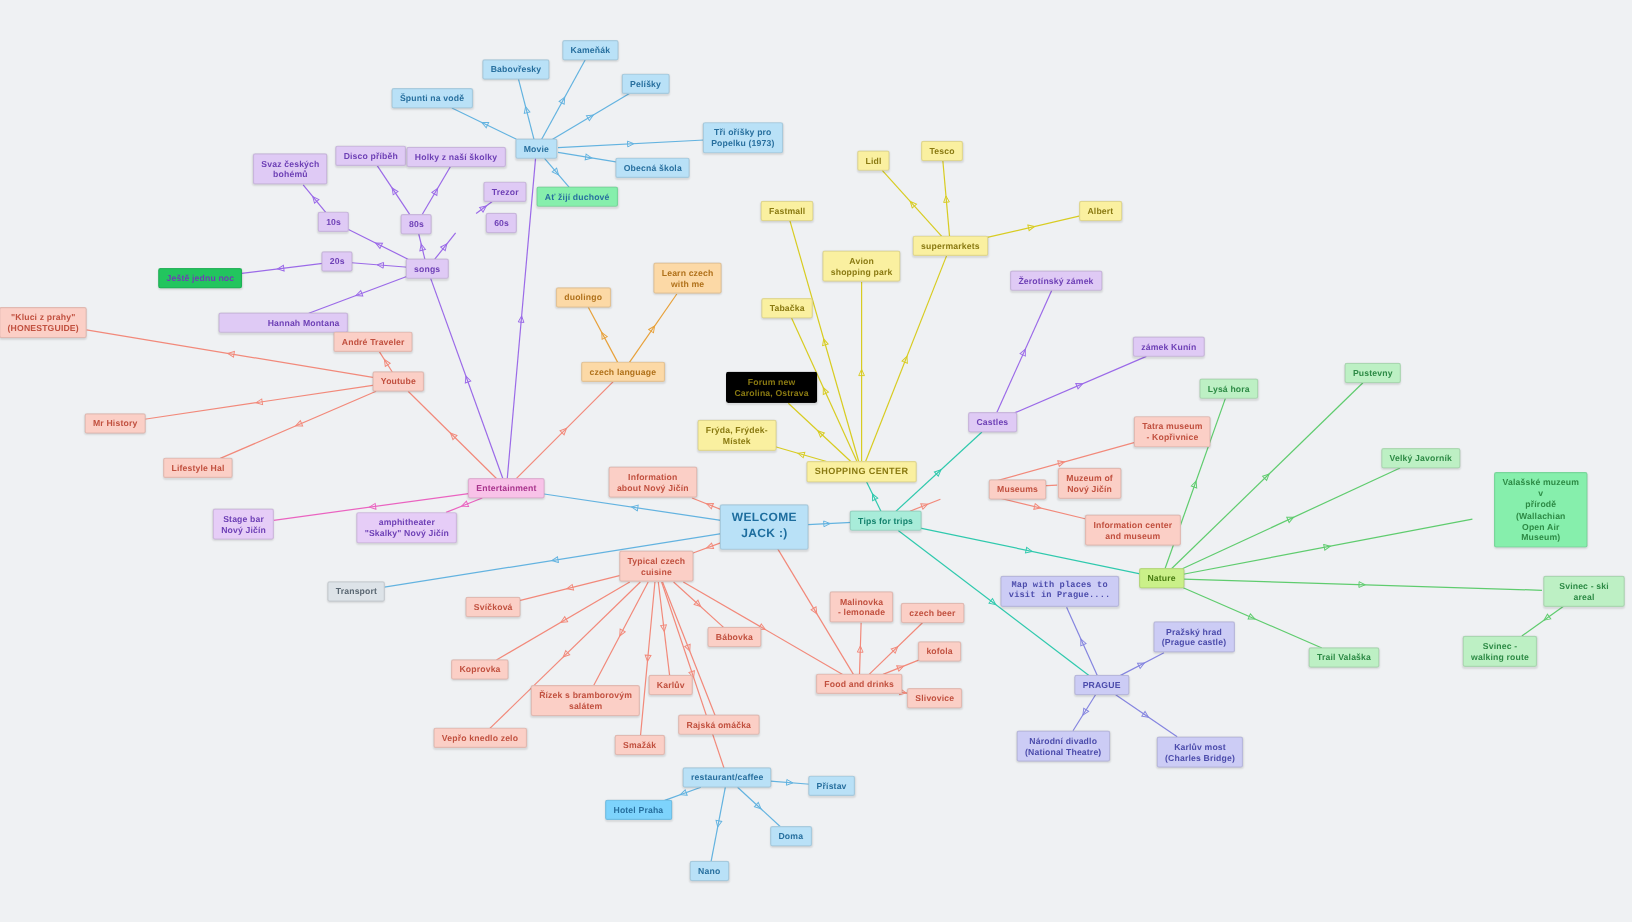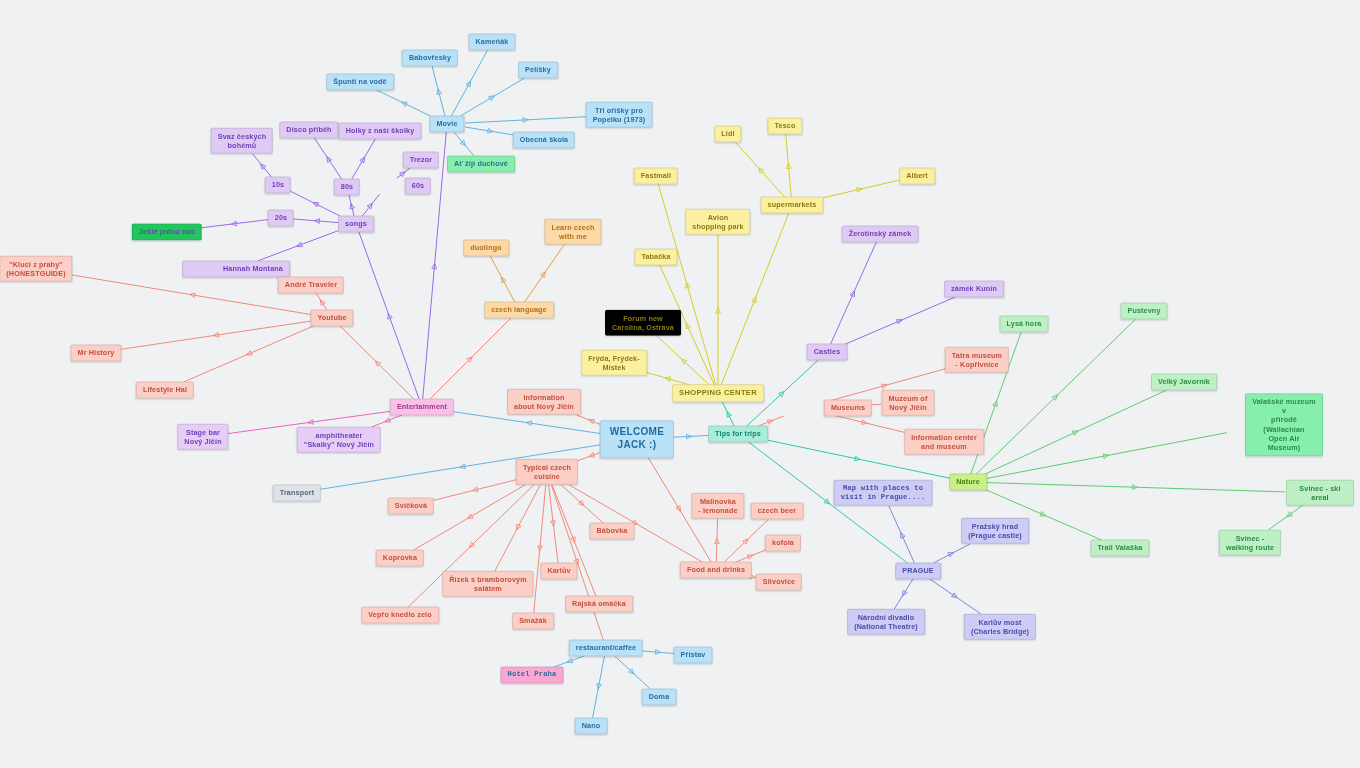--- a/index.html
+++ b/index.html
@@ -317,18 +317,18 @@
       <div class="node" style="left: 559px; top: 571px; min-width: 36px; min-height: 14px; background: rgb(251, 207, 198); color: rgb(193, 80, 63);">Karlův</div>
       <div class="node" style="left: 599px; top: 604px; min-width: 58px; min-height: 14px; background: rgb(251, 207, 198); color: rgb(193, 80, 63);">Rajská omáčka</div>
       <div class="node" style="left: 612px; top: 531px; min-width: 38px; min-height: 14px; background: rgb(251, 207, 198); color: rgb(193, 80, 63);">Bábovka</div>
       <div class="node" style="left: 716px; top: 570px; min-width: 62px; min-height: 14px; background: rgb(251, 207, 198); color: rgb(193, 80, 63);">Food and drinks</div>
       <div class="node" style="left: 718px; top: 506px; min-width: 50px; min-height: 24px; background: rgb(251, 207, 198); color: rgb(193, 80, 63);">Malinovka
 - lemonade</div>
       <div class="node" style="left: 777px; top: 511px; min-width: 44px; min-height: 14px; background: rgb(251, 207, 198); color: rgb(193, 80, 63);">czech beer</div>
       <div class="node" style="left: 783px; top: 543px; min-width: 32px; min-height: 14px; background: rgb(251, 207, 198); color: rgb(193, 80, 63);">kofola</div>
       <div class="node" style="left: 779px; top: 582px; min-width: 40px; min-height: 14px; background: rgb(251, 207, 198); color: rgb(193, 80, 63);">Slivovice</div>
       <div class="node" style="left: 606px; top: 648px; min-width: 70px; min-height: 14px; background: rgb(185, 225, 247); color: rgb(39, 111, 158);">restaurant/caffee</div>
-      <div class="node" style="left: 532px; top: 675px; min-width: 50px; min-height: 14px; background: #f9a8d4; color: rgb(39, 111, 158); font-family: Liberation Mono, monospace;">Hotel Praha</div>
+      <div class="node" style="left: 532px; top: 675px; min-width: 50px; min-height: 14px; background: #7dd3fc; color: rgb(39, 111, 158);">Hotel Praha</div>
       <div class="node" style="left: 591px; top: 726px; min-width: 28px; min-height: 14px; background: rgb(185, 225, 247); color: rgb(39, 111, 158);">Nano</div>
       <div class="node" style="left: 659px; top: 697px; min-width: 30px; min-height: 14px; background: rgb(185, 225, 247); color: rgb(39, 111, 158);">Doma</div>
       <div class="node" style="left: 693px; top: 655px; min-width: 34px; min-height: 14px; background: rgb(185, 225, 247); color: rgb(39, 111, 158);">Přístav</div>
     </div>
 </div>
 
 </body></html>

